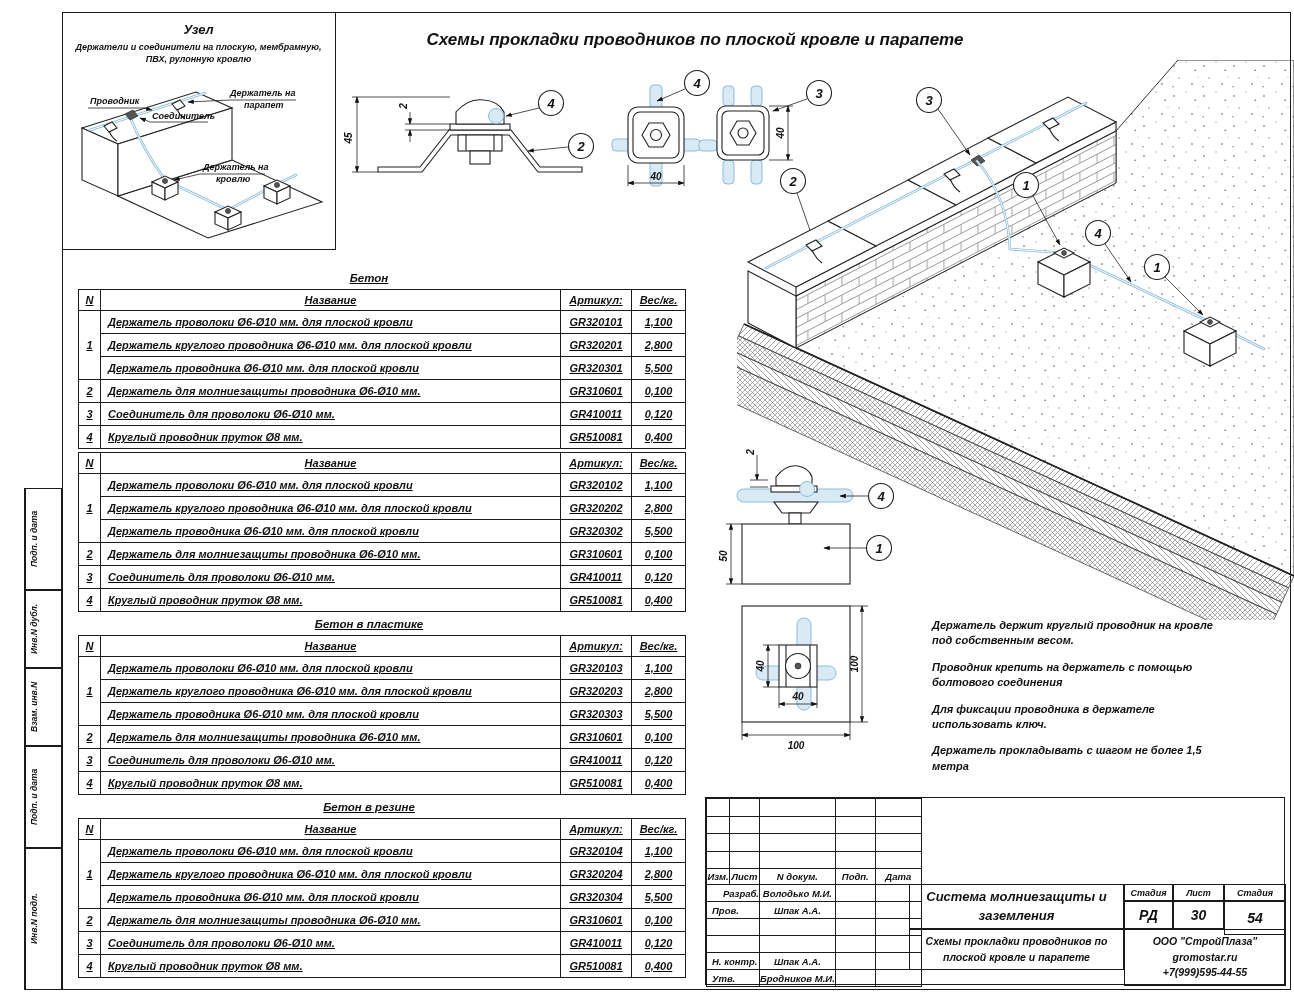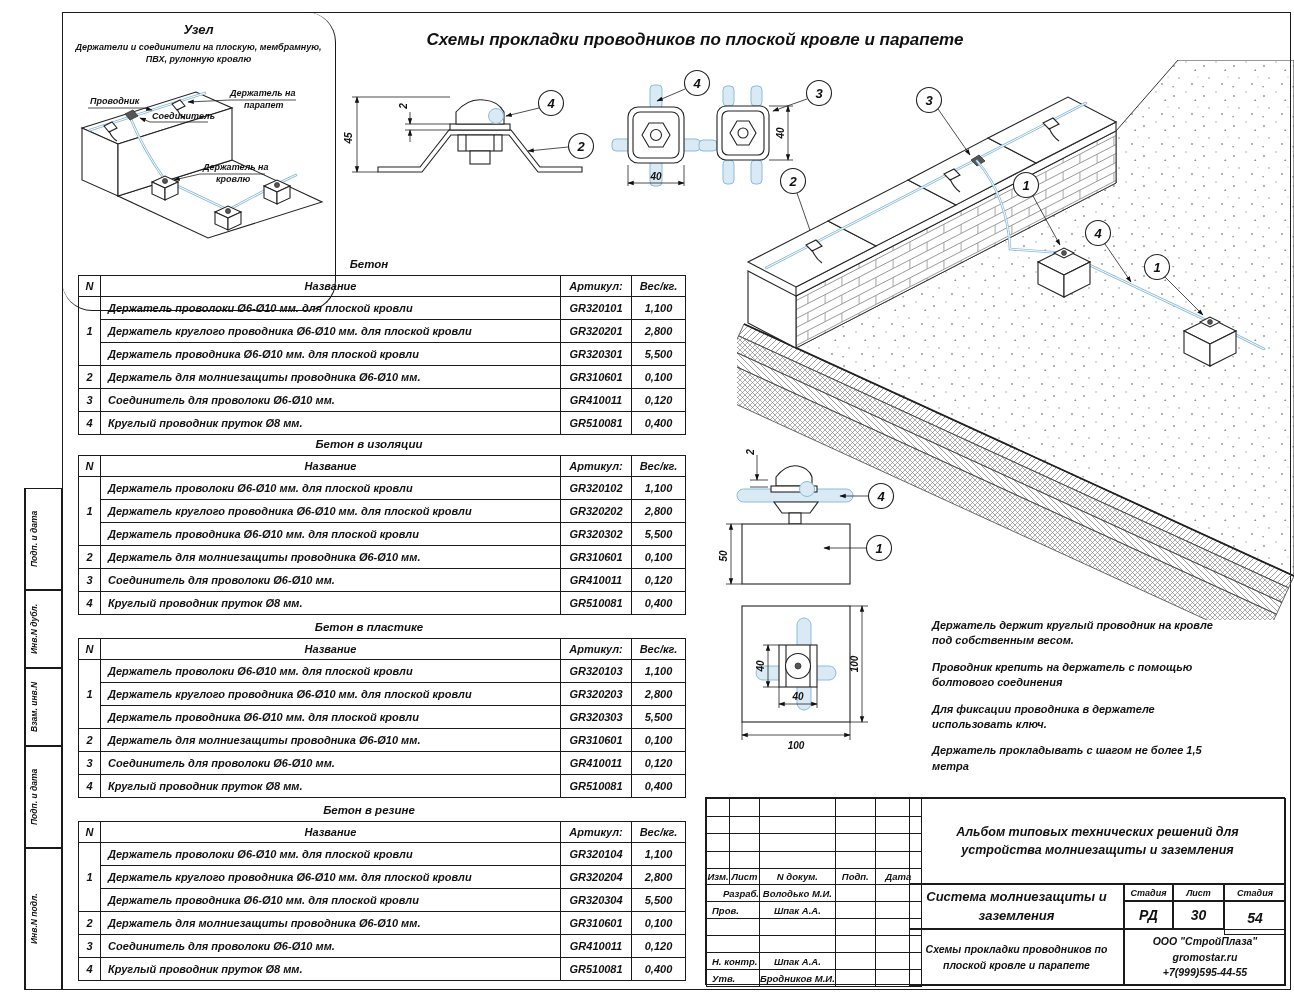--- a/index.html
+++ b/index.html
@@ -7,29 +7,29 @@
   #sheet { position:absolute; left:0; top:0; width:1294px; height:1000px; background:#fff; overflow:hidden; }
   #frame { position:absolute; left:62px; top:12px; width:1229px; height:978px; border:1.6px solid #1a1a1a; }
 
   
   .sbox { position:absolute; width:38px; border:1.2px solid #1a1a1a; display:flex; }
   .sbox .lab { width:17px; border-right:1px solid #1a1a1a; display:flex; align-items:center; justify-content:center;
                writing-mode:vertical-rl; transform:rotate(180deg);
                font:italic 700 8.5px "Liberation Sans",sans-serif; color:#111; white-space:nowrap; }
 
   
-  #uzel { position:absolute; left:62px; top:12px; width:274px; height:299px; border-right:1.4px solid #1a1a1a; border-bottom:1.4px solid #1a1a1a;border-radius:30px; }
+  #uzel { position:absolute; left:62px; top:12px; width:274px; height:238px; border-right:1.4px solid #1a1a1a; border-bottom:1.4px solid #1a1a1a; }
   #uzel .t { margin-top:10px; text-align:center; font:italic 700 13px "Liberation Sans",sans-serif; color:#111; }
   #uzel .s { text-align:center; font:italic 700 9px "Liberation Sans",sans-serif; color:#111; line-height:1.35; margin-top:4px; }
 
   #main-title { position:absolute; left:390px; top:30px; width:610px; text-align:center;
                 font:italic 700 17px "Liberation Sans",sans-serif; color:#111; }
 
   
-  #tables { position:absolute; left:78px; top:258px; width:582px; }
+  #tables { position:absolute; left:78px; top:272px; width:582px;text-decoration:underline; }
   .tblk { margin-bottom:6px; }
   .tblk:first-child { margin-bottom:3px; }
   .ttitle { text-align:center; font:italic 700 11.5px "Liberation Sans",sans-serif; color:#111; height:17px; }
   .tblk table { border-collapse:collapse; width:582px; table-layout:fixed; }
   .tblk th, .tblk td { border:1.2px solid #1a1a1a; font:italic 700 11px "Liberation Sans",sans-serif; color:#111;
                        text-align:center; vertical-align:middle; overflow:hidden; white-space:nowrap; }
   .tblk th { height:21px; font-weight:700; }
   .tblk td { height:23px; }
   .c0,.cn { width:22px; }
   .c1 { width:460px; }
@@ -446,21 +446,20 @@
             <tr>
               <td rowspan="1" class="cn">4</td>
               <td class="cname">Круглый проводник пруток Ø8 мм.</td>
               <td class="cart">GR510081</td>
               <td class="cwt">0,400</td>
             </tr>
           </tbody>
         </table>
       </div>
       <div class="tblk">
-        <div class="ttitle">Бетон в изоляции</div>
         <table>
           <tbody>
             <tr>
               <th class="c0">N</th>
               <th class="c1">Название</th>
               <th class="c2">Артикул:</th>
               <th class="c3">Вес/кг.</th>
             </tr>
             <tr>
               <td rowspan="3" class="cn">1</td>
@@ -671,23 +670,22 @@
             <td></td>
           </tr>
       <tr style="height:17px;">
             <td colspan="2" style="text-align:left;padding-left:5px;">Утв.</td>
             <td>Бродников М.И.</td>
             <td></td>
             <td></td>
           </tr>
     </tbody>
       </table>
-    <div class="tb-cell alb" style="left:203px; top:0; width:377px; height:86px;">Альбом типовых технических решений для устройства молниезащиты и заземления</div>
     <div class="tb-cell doct" style="left:203px; top:86px; width:215px; height:45px;">Система молниезащиты и заземления</div>
-    <div class="tb-cell sht" style="left:203px; top:131px; width:215px; height:57px;">
+    <div class="tb-cell sht" style="left:203px; top:131px; width:215px; height:41px;">
       <span><span>Схемы прокладки проводников по</span><br><span>плоской кровле и парапете</span></span>
     </div>
     <div class="tb-cell hdr9" style="left:418px; top:86px; width:49px; height:17px;">Стадия</div>
     <div class="tb-cell hdr9" style="left:467px; top:86px; width:51px; height:17px;">Лист</div>
     <div class="tb-cell hdr9" style="left:518px; top:86px; width:62px; height:17px;">Стадия</div>
     <div class="tb-cell big" style="left:418px; top:103px; width:49px; height:28px;">РД</div>
     <div class="tb-cell big" style="left:467px; top:103px; width:51px; height:28px;">30</div>
     <div class="tb-cell big" style="left:518px; top:103px; width:62px; height:34px;">54</div>
     <div class="tb-cell comp" style="left:418px; top:131px; width:162px; height:57px;">
       <span>ООО "СтройПлаза"</span>

